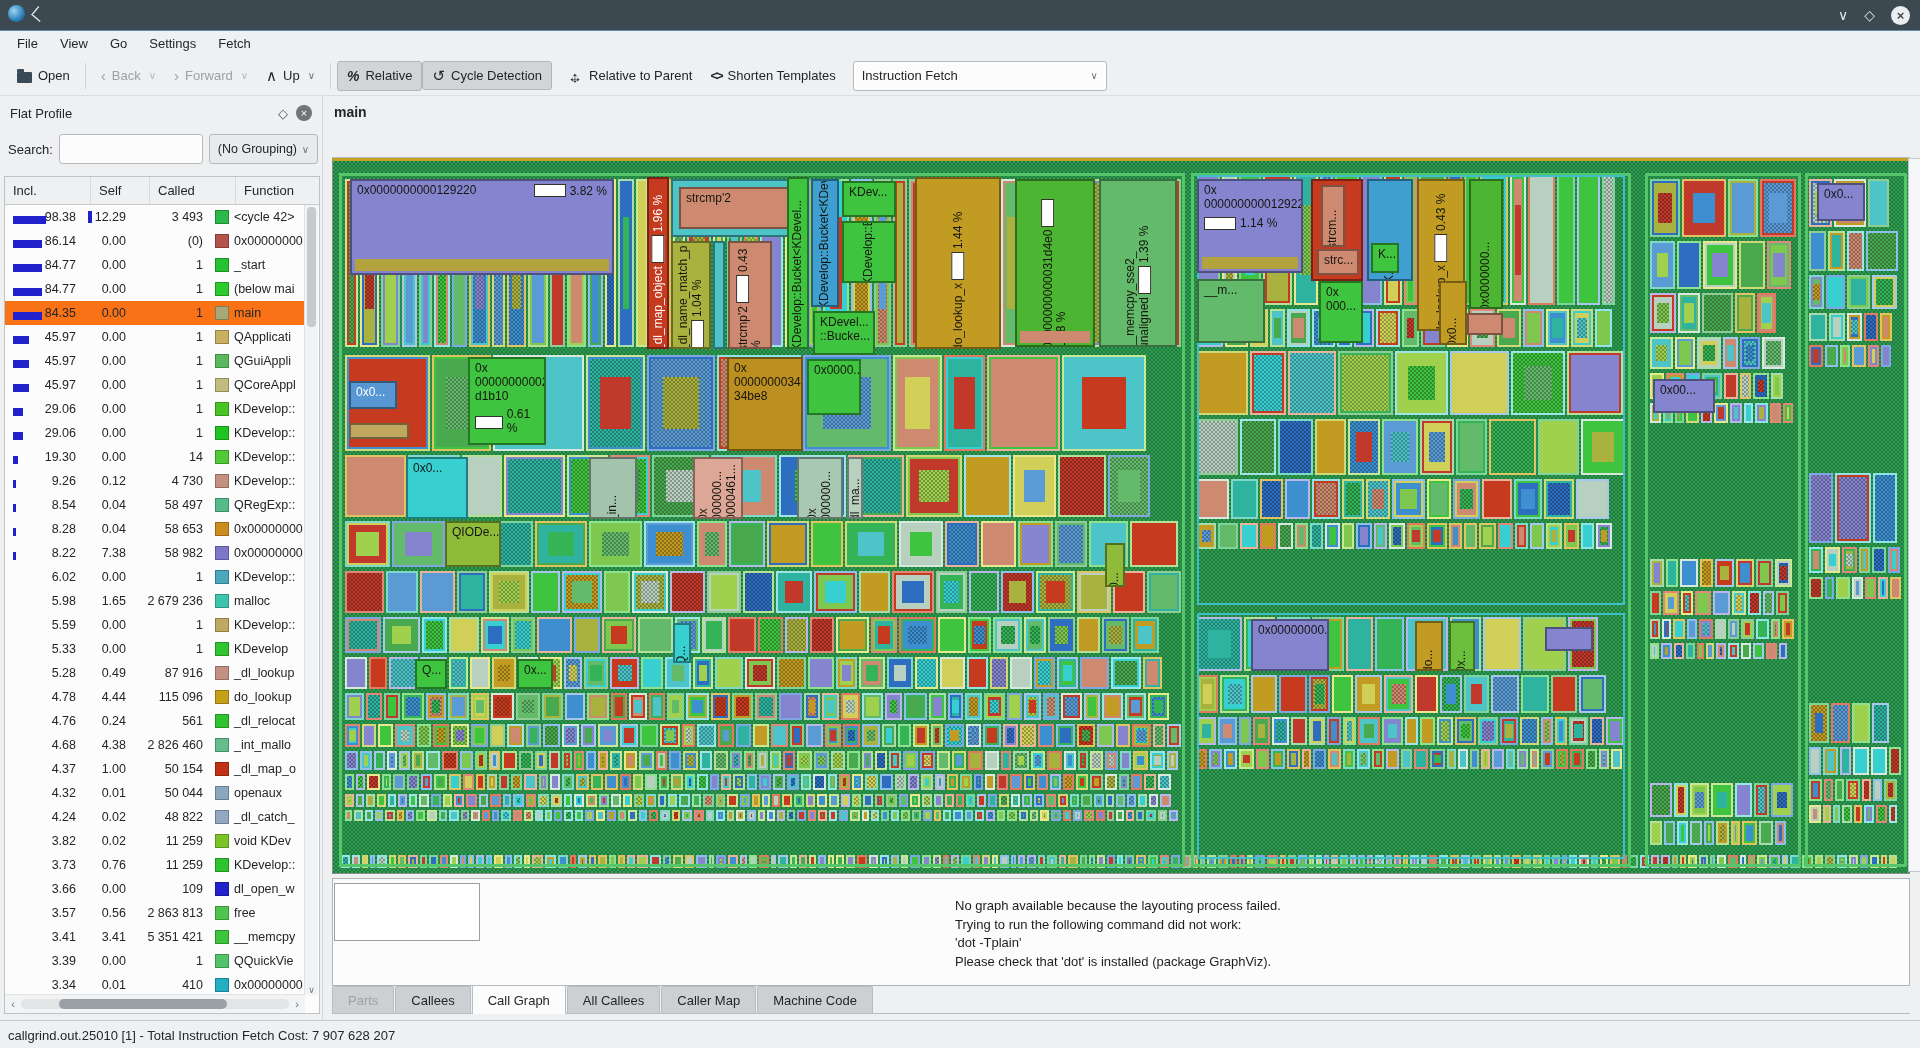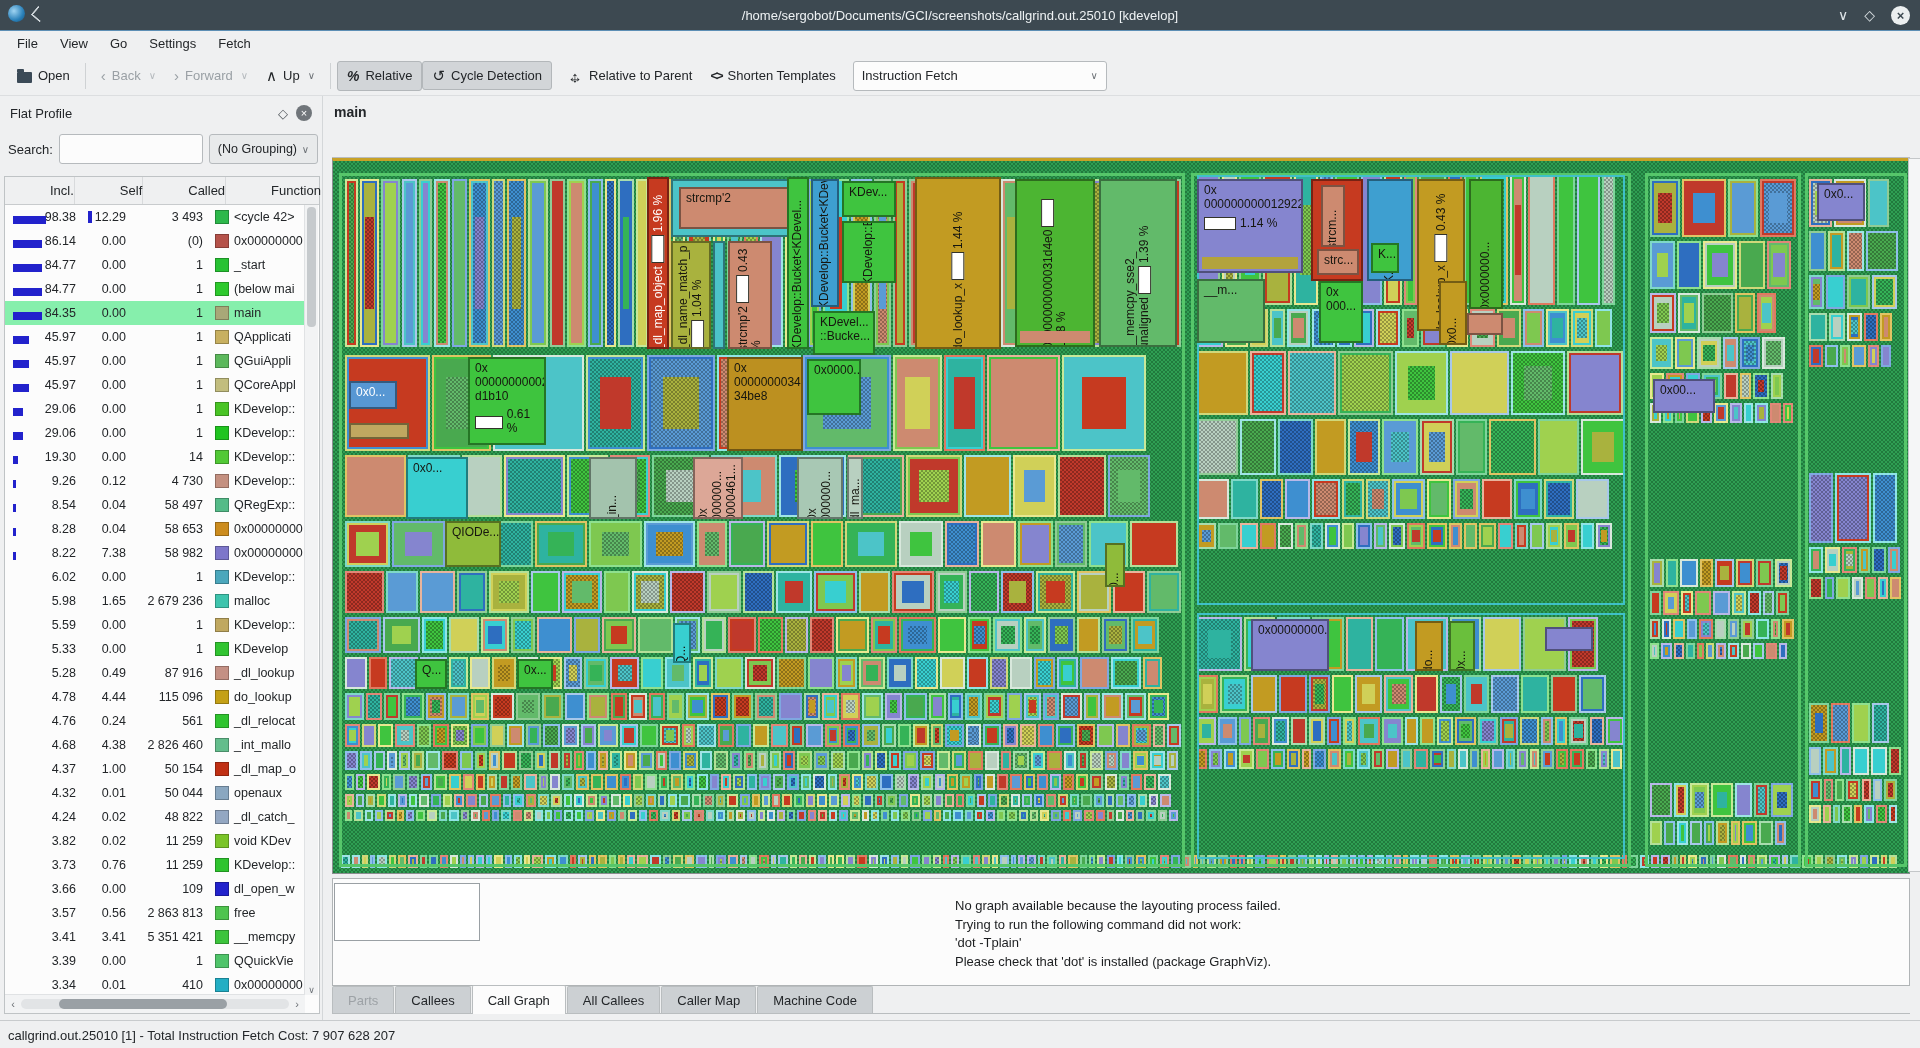--- a/index.html
+++ b/index.html
@@ -44,25 +44,25 @@
   .dock-title .cap{flex:1;padding-left:6px;font-size:13px;}
   .dock-btn{color:#4d5257;font-size:13px;margin-right:8px;}
   .dock-close{width:16px;height:16px;border-radius:50%;background:#70757a;color:#fff;display:flex;
               align-items:center;justify-content:center;font-size:11px;margin-right:6px;}
   .search-row{left:4px;top:132px;width:314px;height:34px;display:flex;align-items:center;gap:6px;}
   .search-row label{padding-left:4px;}
   .search-input{width:138px;height:26px;background:#fcfcfc;border:1px solid #b6babd;border-radius:3px;}
   .group-combo{width:104px;height:28px;font-size:12.5px;background:#e8eaeb;}
   .table-card{left:4px;top:176px;width:314px;height:836px;background:#fcfcfc;border:1px solid #bfc3c5;}
   .thead{display:flex;height:27px;border-bottom:1px solid #c8cbcd;align-items:center;background:#eff0f1;font-size:13px;}
-  .thead div{padding-left:8px;border-right:1px solid #d8dadc;height:100%;display:flex;align-items:center;margin-left:37px;}
+  .thead div{padding-left:8px;border-right:1px solid #d8dadc;height:100%;display:flex;align-items:center;}
   .c-incl{width:77px;} .c-self{width:50px;} .c-called{width:77px;} .c-fn{flex:1;border-right:none!important;}
   #rows{position:absolute;left:0;top:28px;right:14px;bottom:18px;overflow:hidden;}
   .trow{display:flex;height:24px;align-items:center;font-size:12.5px;}
-  .trow.sel{background:#86efac;}
+  .trow.sel{background:#f97316;}
   .cell{overflow:hidden;white-space:nowrap;}
   .cell.num{text-align:right;}
   .cell.i{width:71px;position:relative;padding-right:6px;}
   .cell.s{width:44px;padding-right:6px;}
   .cell.c{width:71px;padding-right:6px;}
   .cell.f{flex:1;display:flex;align-items:center;gap:5px;padding-left:6px;}
   .inclbar{position:absolute;left:8px;top:6px;height:12px;background:#2222cc;}
   .selfbar{display:inline-block;width:4px;height:12px;background:#2222cc;margin-right:3px;vertical-align:-2px;}
   .fnico{width:12px;height:12px;flex:0 0 12px;border:1px solid rgba(0,0,0,.25);}
   .vscroll{position:absolute;right:1px;top:28px;width:13px;bottom:18px;background:#f2f3f4;border-left:1px solid #e0e2e4;}
@@ -124,21 +124,20 @@
 </head>
 <body>
 
 <div id="page">
 
   <div class="abs titlebar">
     <div class="tb-icons">
       <div class="app-logo"></div>
       <div class="pin-ico"></div>
     </div>
-    <div class="tb-title">/home/sergobot/Documents/GCI/screenshots/callgrind.out.25010 [kdevelop]</div>
     <div class="winbtns">
       <span class="winbtn">∨</span>
       <span class="winbtn">◇</span>
       <span class="winbtn close">×</span>
     </div>
   </div>
 
   <div class="abs menubar" id="menubar">
       <div class="menu-item">File</div>
       <div class="menu-item">View</div>
@@ -1903,20 +1902,24 @@
       <div class="tm-tile dith" style="left: 1521px; top: 644px; width: 8px; height: 18px; background-color: rgb(90, 155, 213); border-color: rgb(224, 196, 100); box-shadow: rgb(198, 58, 32) 0px 0px 0px 2px inset;"></div>
       <div class="tm-tile" style="left: 1531px; top: 644px; width: 10px; height: 18px; background-color: rgb(98, 186, 106); border-color: rgb(144, 228, 230); box-shadow: rgb(133, 133, 207) 0px 0px 0px 2px inset;"></div>
       <div class="tm-tile dith" style="left: 1543px; top: 644px; width: 11px; height: 18px; background-color: rgb(63, 196, 63); border-color: rgb(224, 136, 120);"></div>
       <div class="tm-tile dith" style="left: 1556px; top: 644px; width: 8px; height: 18px; background-color: rgb(198, 58, 32); border-color: rgb(159, 228, 230);"></div>
       <div class="tm-frame" style="left: 6px; top: 12px; width: 846px; height: 694px; border-color: rgb(86, 198, 106); border-width: 3px;"></div>
       <div class="tm-frame" style="left: 858px; top: 12px; width: 440px; height: 694px; border-color: rgb(86, 198, 106); border-width: 3px;"></div>
       <div class="tm-frame" style="left: 1312px; top: 12px; width: 156px; height: 694px; border-color: rgb(86, 198, 106); border-width: 3px;"></div>
       <div class="tm-frame" style="left: 1472px; top: 12px; width: 102px; height: 694px; border-color: rgb(86, 198, 106); border-width: 3px;"></div>
       <div class="tm-frame" style="left: 864px; top: 452px; width: 428px; height: 246px; border-color: rgb(63, 192, 200); border-width: 2px;"></div>
       <div class="tm-frame" style="left: 864px; top: 14px; width: 428px; height: 430px; border-color: rgb(63, 192, 200); border-width: 2px;"></div>
+      <div class="tm-block" style="left: 17px; top: 18px; width: 264px; height: 96px; background: rgb(133, 133, 207);">
+        <div class="hwrap hhead"><span>0x0000000000129220</span><span><span class="pbar"></span>3.82 %</span></div>
+        <div class="tm-footer dith" style="background: rgb(179, 163, 60); height: 12px;"></div>
+      </div>
       <div class="tm-block" style="left: 314px; top: 16px; width: 22px; height: 172px; background: rgb(198, 58, 32); color: rgb(255, 255, 255);">
         <div class="flow">_dl_map_object<span class="vbar"></span>1.96 %</div>
       </div>
       <div class="tm-block" style="left: 338px; top: 18px; width: 132px; height: 58px; background: rgb(76, 196, 200);"></div>
       <div class="tm-block" style="left: 346px; top: 26px; width: 116px; height: 42px; background: rgb(205, 138, 112);">
         <div class="hwrap">strcmp'2</div>
       </div>
       <div class="tm-block" style="left: 338px; top: 80px; width: 40px; height: 108px; background: rgb(169, 178, 62);">
         <div class="flow">_dl_name_match_p<span class="vbar"></span>1.04 %</div>
       </div>

